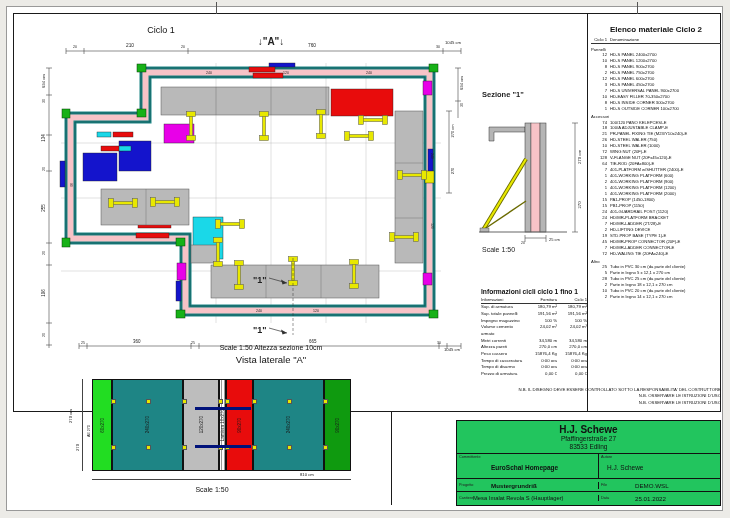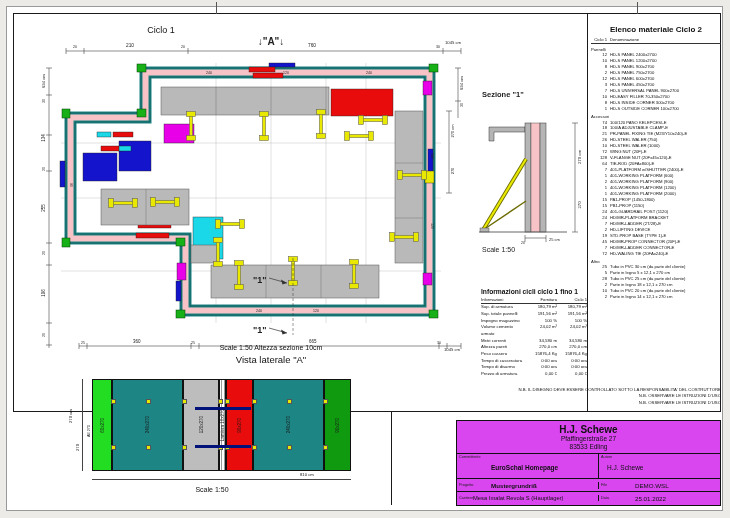--- a/index.html
+++ b/index.html
@@ -34,21 +34,21 @@
   #it-title{font-size:6.7px;font-weight:bold;margin-bottom:2px;white-space:nowrap}
   .it-row{display:flex;font-size:4.3px;line-height:1.55}
   .it-head{border-bottom:0.5px solid #333;font-size:4.1px}
   .it-label{flex:1}
   .it-val{width:30px;text-align:right;flex:none}
   
   #notes{position:absolute;left:474px;top:380px;width:240px;text-align:right;
          font-size:4.3px;line-height:1.5}
   
   #title-block{position:absolute;left:449px;top:413px;width:265px;height:86px;
-               border:1.4px solid #111;box-sizing:border-box;background:#d946ef}
+               border:1.4px solid #111;box-sizing:border-box;background:#22c55e}
   .tb-top{height:32px;text-align:center;padding-top:3px;box-sizing:border-box}
   .tb-company{font-size:10px;font-weight:bold}
   .tb-addr{font-size:6.5px;line-height:1.2}
   .tb-row{display:flex;border-top:1px solid #111;box-sizing:border-box}
   .tb-cell-l{width:142px;border-right:1px solid #111;box-sizing:border-box;position:relative}
   .tb-cell-r{flex:1;position:relative}
   .tb-lab{position:absolute;left:2px;top:1px;font-size:3.8px;color:#222}
   .tb-r2{height:25px}
   .tb-r2 .tb-val{margin:10px 0 0 34px;font-size:6.5px}
   .tb-r2 .tb-cell-r .tb-val{margin-left:8px}

